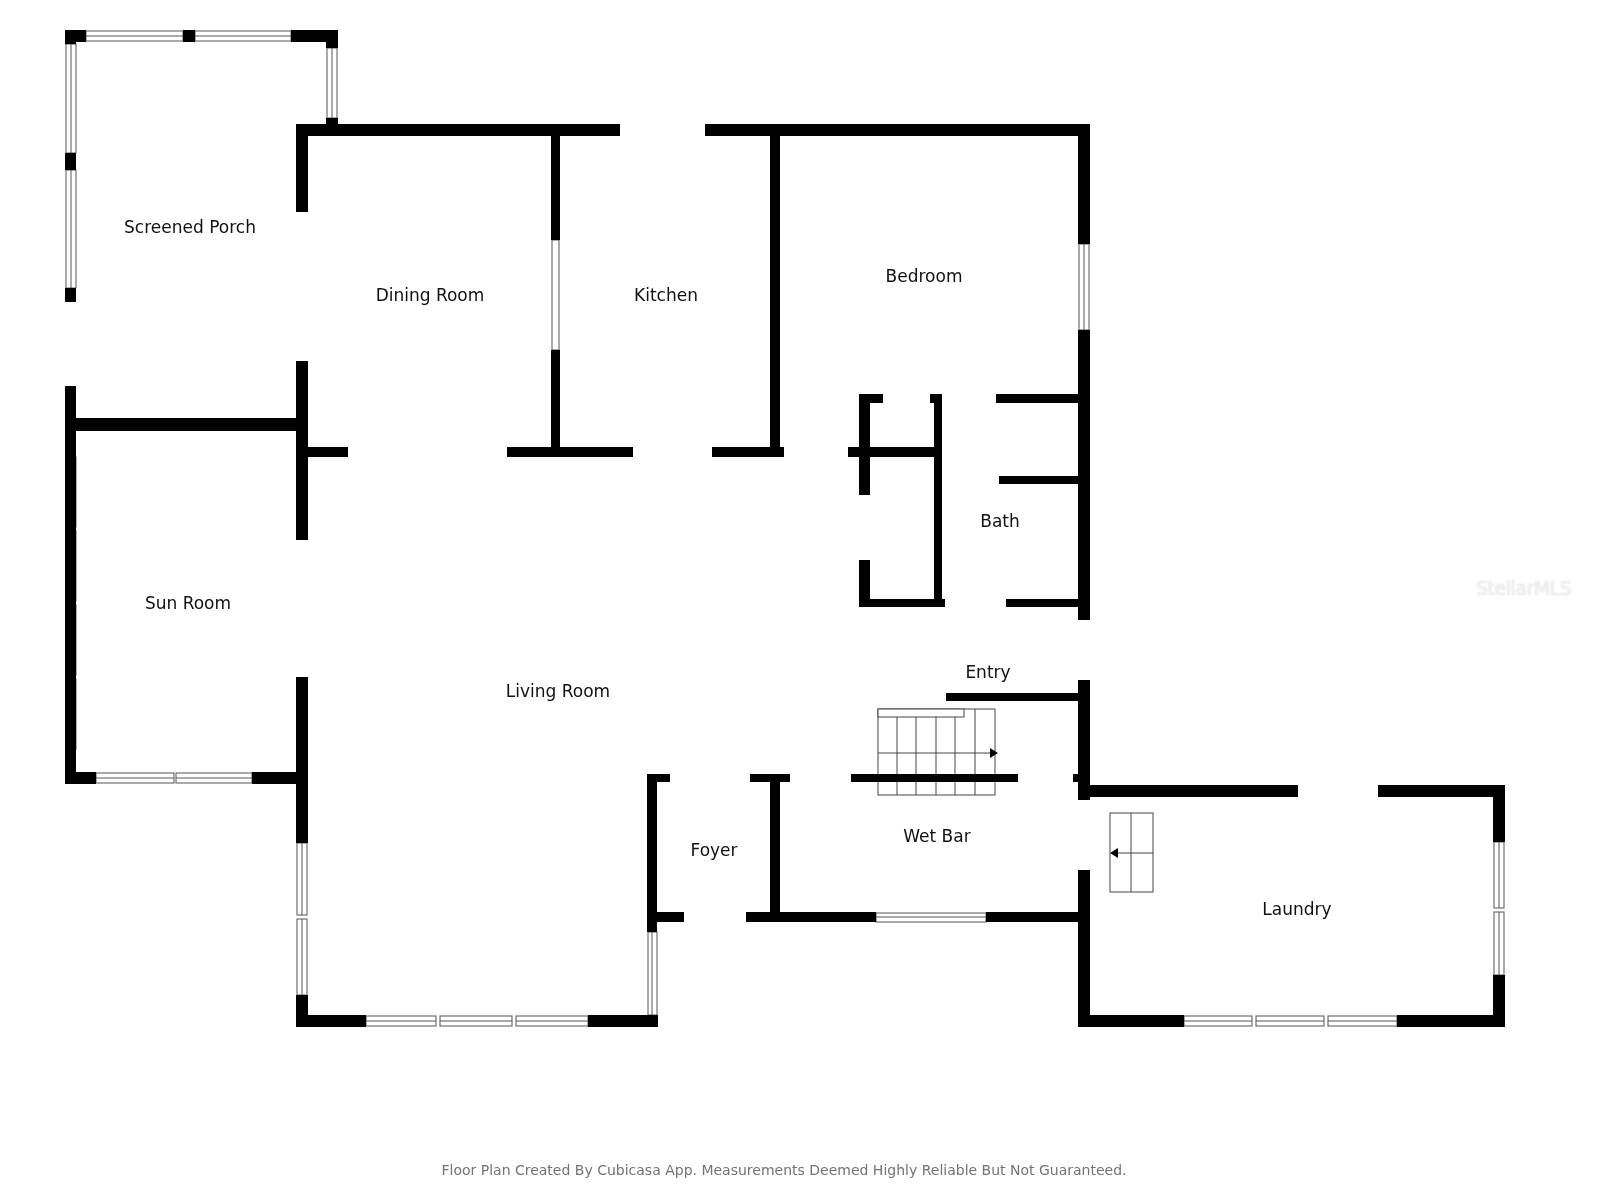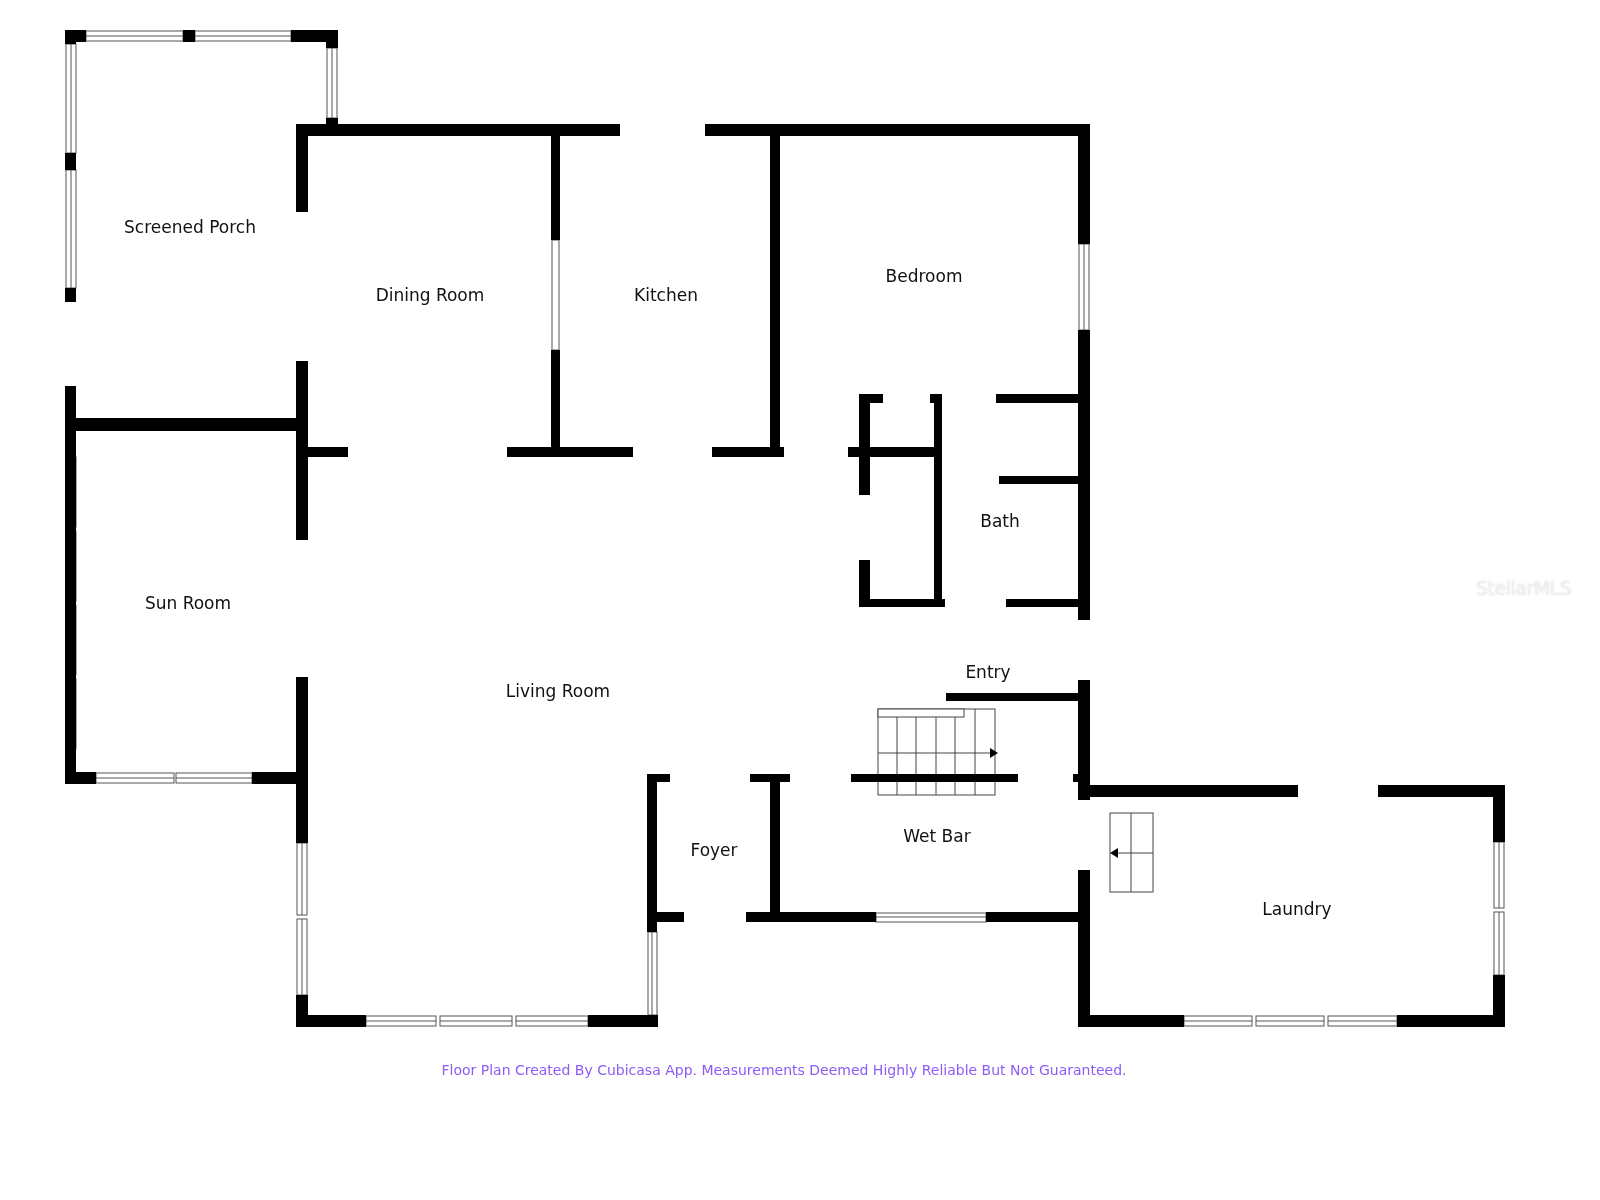--- a/index.html
+++ b/index.html
@@ -1,19 +1,19 @@
 <!DOCTYPE html>
 <html><head>
 <meta charset="utf-8">
 <style>
   html, body { margin: 0; padding: 0; background: #ffffff; }
   body { width: 1600px; height: 1200px; position: relative; overflow: hidden; font-family: "DejaVu Sans", sans-serif; }
   #plan { position: absolute; left: 0; top: 0; width: 1600px; height: 1200px; }
   .room-label { font-family: "DejaVu Sans", sans-serif; font-size: 17px; fill: #111; }
-  .footer { position: absolute; left: 0; width: 1568px; top: 1062px; text-align: center; font-size: 14px; color: #8b5cf6; }
+  .footer { position: absolute; left: 0; width: 1568px; top: 1162px; text-align: center; font-size: 14px; color: #737373; }
   .watermark { position: absolute; left: 1476px; top: 577px; font-size: 19px; color: #f2f2f2; letter-spacing: -0.5px; text-shadow: 0 0 2px #d8d8d8; }
 </style>
 </head>
 <body>
 
 <svg id="plan" viewBox="0 0 1600 1200" xmlns="http://www.w3.org/2000/svg">
   <g id="windows" fill="#fff" stroke="#555" stroke-width="1">
 
     <rect x="86" y="31" width="97" height="10"></rect>
       <line x1="86" y1="36" x2="183" y2="36"></line>

